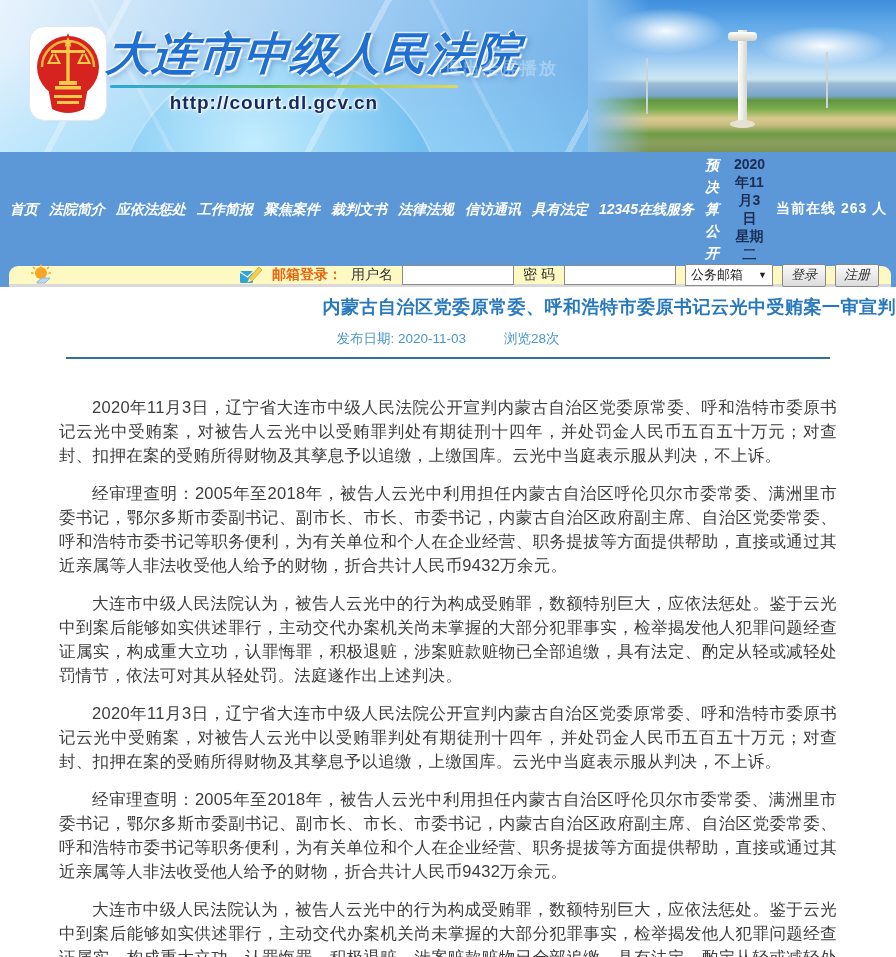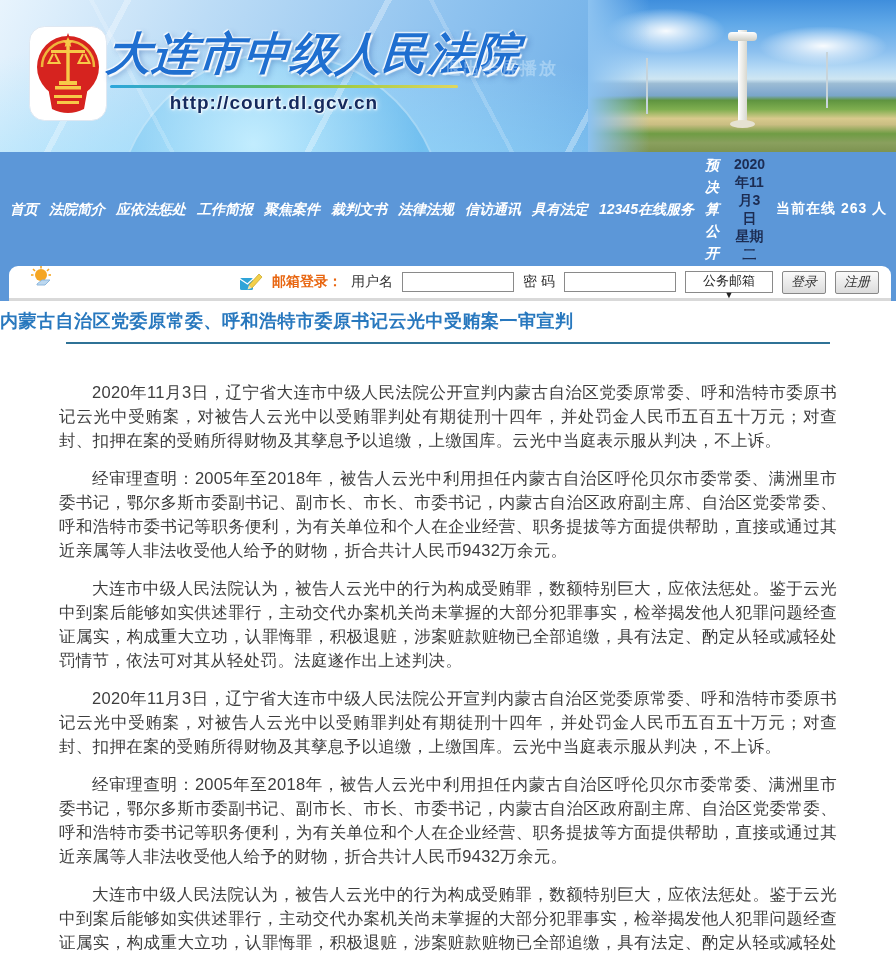--- a/index.html
+++ b/index.html
@@ -95,50 +95,50 @@
   .nav-item { white-space:nowrap; cursor:pointer; line-height:22px;font-style:italic; }
   .nav-item.wrap2 { white-space:normal; width:66px; text-align:left; }
   .nav-date {
     color:#1c2c52; font-weight:bold; width:150px; text-align:center;
     line-height:18px; margin-left:4px;
   }
   .nav-online { margin-left:auto; margin-right:28px; white-space:nowrap; letter-spacing:1px; }
 
   
   .login-panel {
-    margin:0 5px 0 9px; height:35px; background:#ffffff;
+    margin:0 5px 0 9px; height:21px; background:#fef9c3;
     border-radius:9px 9px 0 0; border-bottom:3px solid #d9d9d9;
-    display:flex; 
+    display:flex; align-items:center;
   }
   .weather { margin-left:20px; width:26px; height:22px; }
   .login-cluster { margin-left:auto; margin-right:12px; display:flex; align-items:center; gap:9px; font-size:14px; color:#333; }
   .mail-icon { width:24px; height:20px; }
   .login-label { color:#e8650f; font-weight:bold; }
   .login-input {
     width:112px; height:20px; border:1px solid #8a8a8a; background:#fff;
     font-size:13px; padding:0 3px; outline:none;
   }
   .mail-select {
     width:88px; height:22px; border:1px solid #8a8a8a; background:#fff;
     font-size:13px; display:flex; align-items:center; justify-content:space-between;
-    padding:0 5px; cursor:pointer; color:#222;flex-direction:column;
+    padding:0 5px; cursor:pointer; color:#222;
   }
   .mini-btn {
     font-size:13px; color:#333; padding:1px 8px 2px; cursor:pointer;
     background:linear-gradient(#fafafa,#dcdcdc); border:1px solid #888; border-radius:2px;font-style:italic;
   }
 
   
   .breadcrumb {
     padding:11px 0 9px 88px; font-size:13.5px; color:#3e8fd0;
   }
   .breadcrumb a { color:#3e8fd0; text-decoration:none; cursor:pointer; }
   .breadcrumb .sep { margin:0 6px; }
   .article-title {
-    text-align:left; color:#2878be; font-size:18px; font-weight:bold;
+    text-align:right; color:#2878be; font-size:18px; font-weight:bold;
     margin-top:8px; letter-spacing:.5px;
   }
   .article-meta {
     text-align:center; color:#4a96cb; font-size:13.5px; margin-top:11px;
   }
   .article-meta .views { margin-left:34px; }
   .title-divider {
     width:764px; margin:9px auto 0; border-top:2px solid #2f7296;
   }
   .article-body {
@@ -248,20 +248,24 @@
           <span style="font-size:9px">▼</span>
         </div>
         <button class="mini-btn">登录</button>
         <button class="mini-btn">注册</button>
       </div>
     </div>
   </div>
 
 
   <h1 class="article-title">内蒙古自治区党委原常委、呼和浩特市委原书记云光中受贿案一审宣判</h1>
+  <div class="article-meta">
+    <span>发布日期: 2020-11-03</span>
+    <span class="views">浏览28次</span>
+  </div>
   <div class="title-divider"></div>
 
   <div class="article-body">
 
       <p>2020年11月3日，辽宁省大连市中级人民法院公开宣判内蒙古自治区党委原常委、呼和浩特市委原书记云光中受贿案，对被告人云光中以受贿罪判处有期徒刑十四年，并处罚金人民币五百五十万元；对查封、扣押在案的受贿所得财物及其孳息予以追缴，上缴国库。云光中当庭表示服从判决，不上诉。</p>
 
       <p>经审理查明：2005年至2018年，被告人云光中利用担任内蒙古自治区呼伦贝尔市委常委、满洲里市委书记，鄂尔多斯市委副书记、副市长、市长、市委书记，内蒙古自治区政府副主席、自治区党委常委、呼和浩特市委书记等职务便利，为有关单位和个人在企业经营、职务提拔等方面提供帮助，直接或通过其近亲属等人非法收受他人给予的财物，折合共计人民币9432万余元。</p>
 
       <p>大连市中级人民法院认为，被告人云光中的行为构成受贿罪，数额特别巨大，应依法惩处。鉴于云光中到案后能够如实供述罪行，主动交代办案机关尚未掌握的大部分犯罪事实，检举揭发他人犯罪问题经查证属实，构成重大立功，认罪悔罪，积极退赃，涉案赃款赃物已全部追缴，具有法定、酌定从轻或减轻处罚情节，依法可对其从轻处罚。法庭遂作出上述判决。</p>
 

